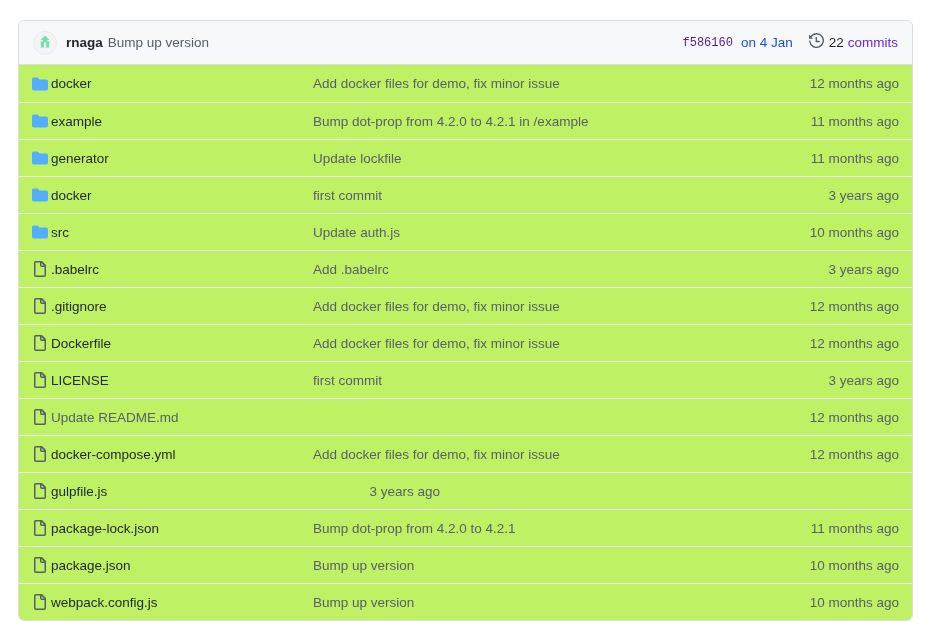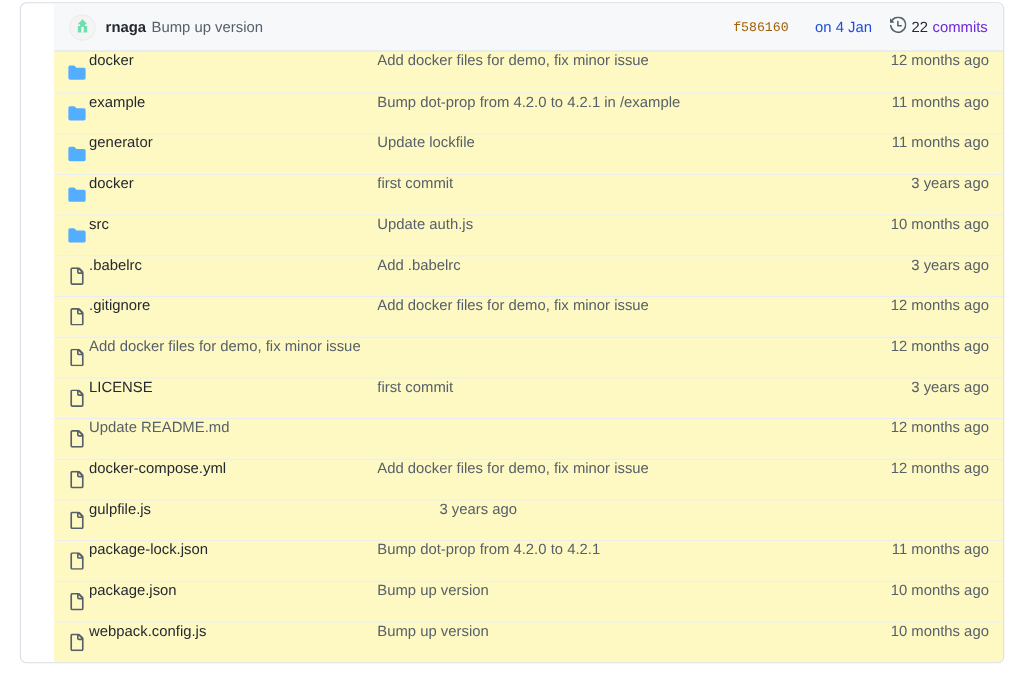--- a/index.html
+++ b/index.html
@@ -12,28 +12,27 @@
     background: #ffffff;
     font-family: "Liberation Sans", sans-serif;
     -webkit-font-smoothing: antialiased;
     overflow: hidden;
   }
 
   
   #repo-files {
     position: absolute;
     left: 18px;
-    top: 2px;
+    top: 20px;
     width: 895px;
     border: 1px solid #d8dee4;
     border-radius: 6px;
     box-sizing: border-box;
     overflow: hidden;
     background: #ffffff;
-    padding-left: 30px;
   }
 
   
   .commit-header {
     display: flex;
     align-items: center;
     height: 44px;
     padding: 0 14px;
     background: #f6f8fa;
     border-bottom: 1px solid #d8dee4;
@@ -62,22 +61,22 @@
   .header-commit-msg {
     font-size: 13.5px;
     color: #57606a;
     white-space: nowrap;
   }
   .header-spacer { flex: 1 1 auto; }
 
   .commit-sha {
     font-family: "Liberation Mono", "DejaVu Sans Mono", monospace;
     font-size: 12px;
-    color: #a16207;
-    margin-right: 24px;
+    color: #4c1d95;
+    margin-right: 8px;
     white-space: nowrap;
   }
   .commit-date {
     font-size: 13.5px;
     color: #1d4ed8;
     margin-right: 16px;
     white-space: nowrap;
   }
   .commits-box {
     display: flex;
@@ -96,24 +95,25 @@
     margin-right: 4px;
   }
   .commits-word {
     font-size: 13.5px;
     color: #6d28d9;
   }
 
   
   .file-row {
     display: flex;
+    align-items: center;
     height: 37px;
     box-sizing: border-box;
     border-top: 1px solid #eaeef2;
-    background: #fef9c3;
+    background: #bef264;
   }
   .file-row:first-of-type { border-top: none; }
 
   .cell-icon {
     width: 32px;
     flex: none;
     display: flex;
     align-items: center;
     justify-content: flex-start;
     padding-left: 13px;
@@ -252,20 +252,21 @@
         <div class="cell-name">.gitignore</div>
         <div class="cell-msg">Add docker files for demo, fix minor issue</div>
         <div class="cell-age">12 months ago</div>
       </div>
       <div class="file-row">
         <div class="cell-icon">
           <svg class="file-icon" width="16" height="16" viewBox="0 0 16 16">
             <path fill="#57606a" d="M2 1.75C2 .784 2.784 0 3.75 0h5.586c.464 0 .909.184 1.237.513l2.914 2.914c.329.328.513.773.513 1.237v9.586A1.75 1.75 0 0 1 12.25 16h-8.5A1.75 1.75 0 0 1 2 14.25Zm1.75-.25a.25.25 0 0 0-.25.25v12.5c0 .138.112.25.25.25h8.5a.25.25 0 0 0 .25-.25V6h-2.75A1.75 1.75 0 0 1 8 4.25V1.5Zm5.75.56v2.19c0 .138.112.25.25.25h2.19Z"></path>
           </svg>
         </div>
+        <div class="cell-name">Dockerfile</div>
         <div class="cell-msg">Add docker files for demo, fix minor issue</div>
         <div class="cell-age">12 months ago</div>
       </div>
       <div class="file-row">
         <div class="cell-icon">
           <svg class="file-icon" width="16" height="16" viewBox="0 0 16 16">
             <path fill="#57606a" d="M2 1.75C2 .784 2.784 0 3.75 0h5.586c.464 0 .909.184 1.237.513l2.914 2.914c.329.328.513.773.513 1.237v9.586A1.75 1.75 0 0 1 12.25 16h-8.5A1.75 1.75 0 0 1 2 14.25Zm1.75-.25a.25.25 0 0 0-.25.25v12.5c0 .138.112.25.25.25h8.5a.25.25 0 0 0 .25-.25V6h-2.75A1.75 1.75 0 0 1 8 4.25V1.5Zm5.75.56v2.19c0 .138.112.25.25.25h2.19Z"></path>
           </svg>
         </div>
         <div class="cell-name">LICENSE</div>

